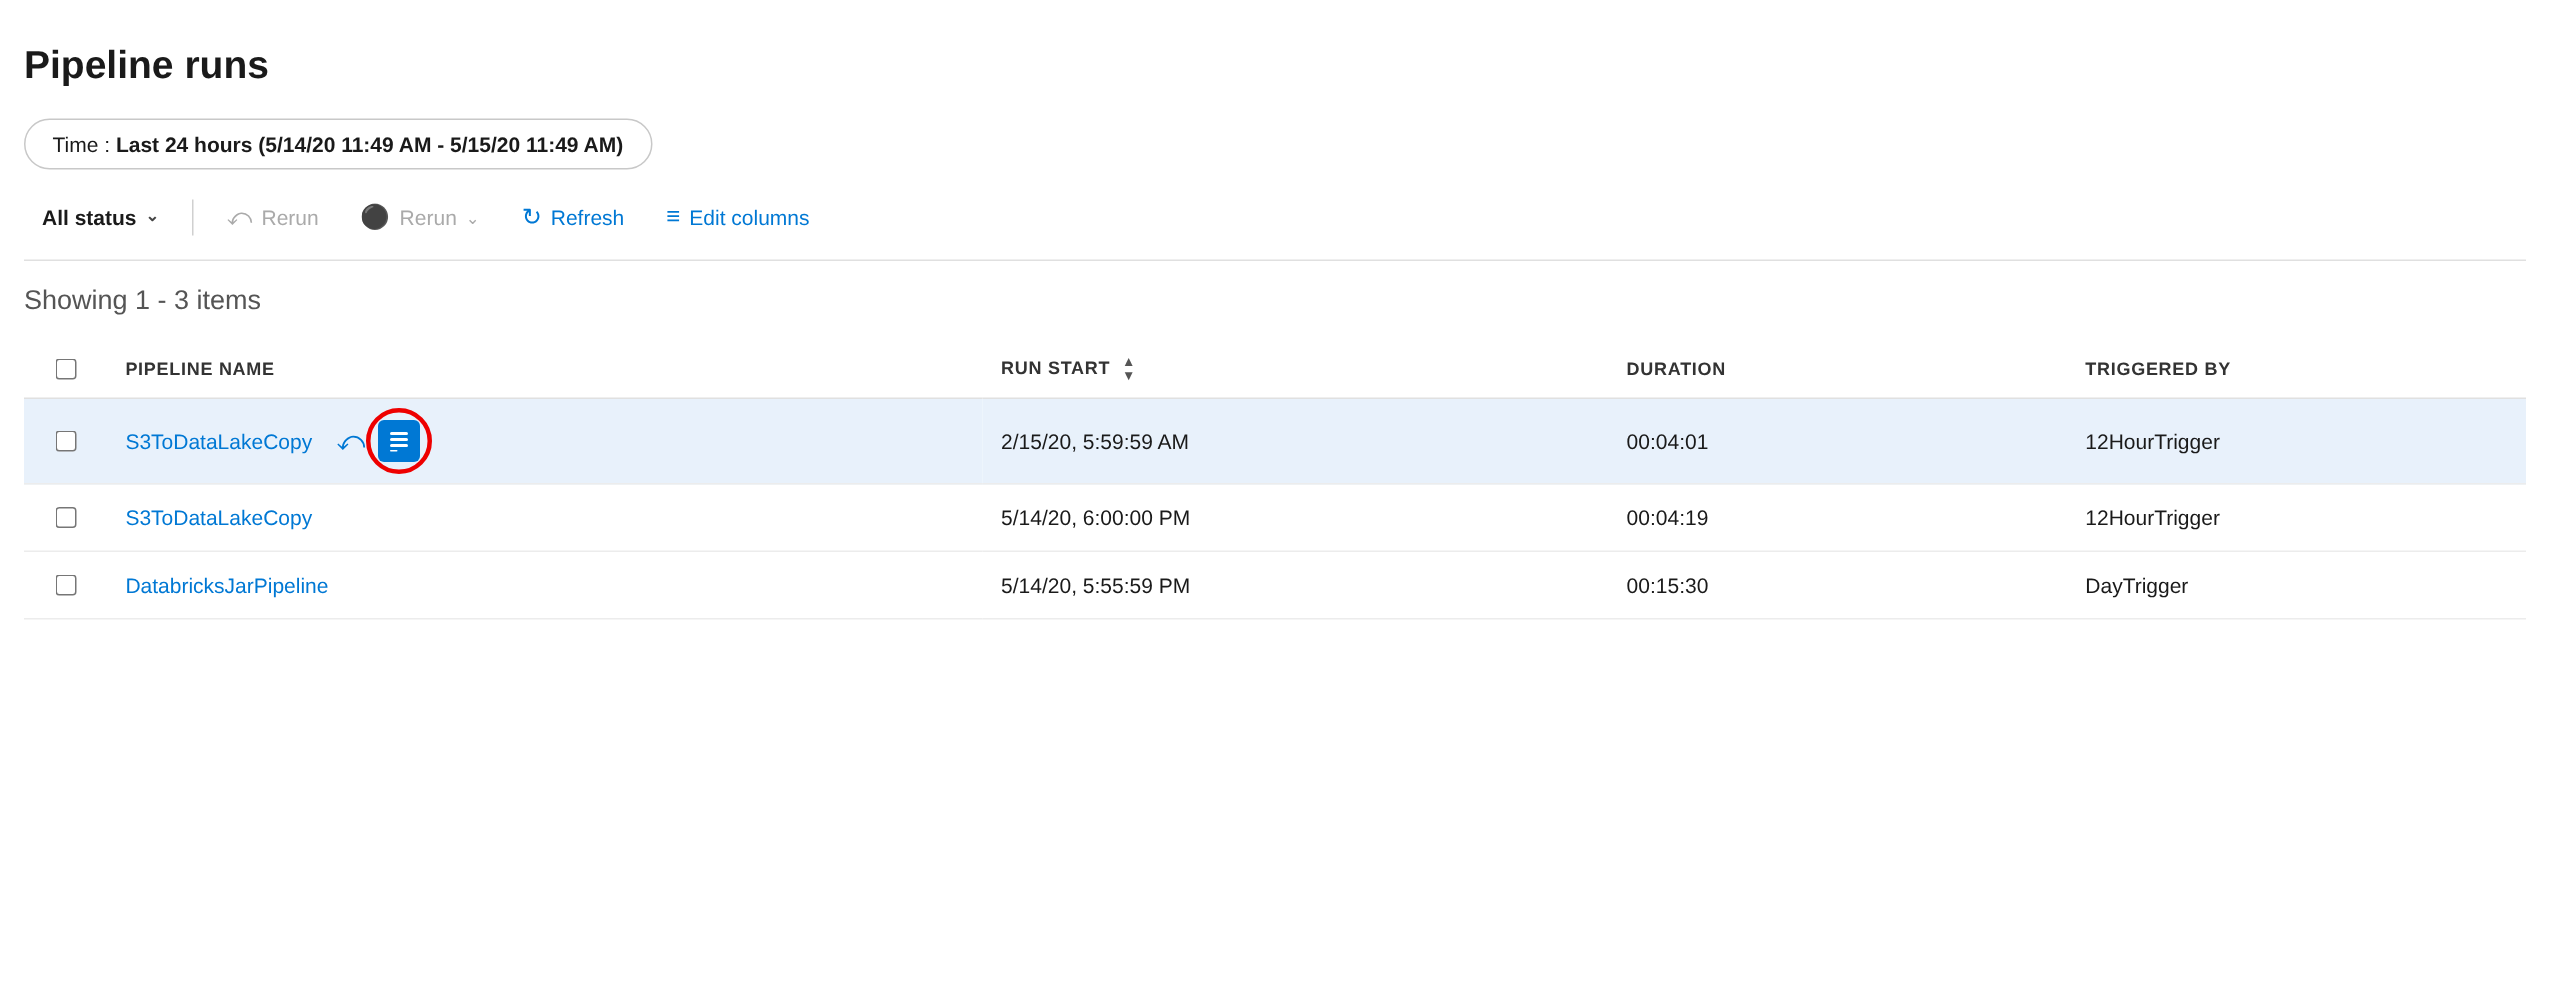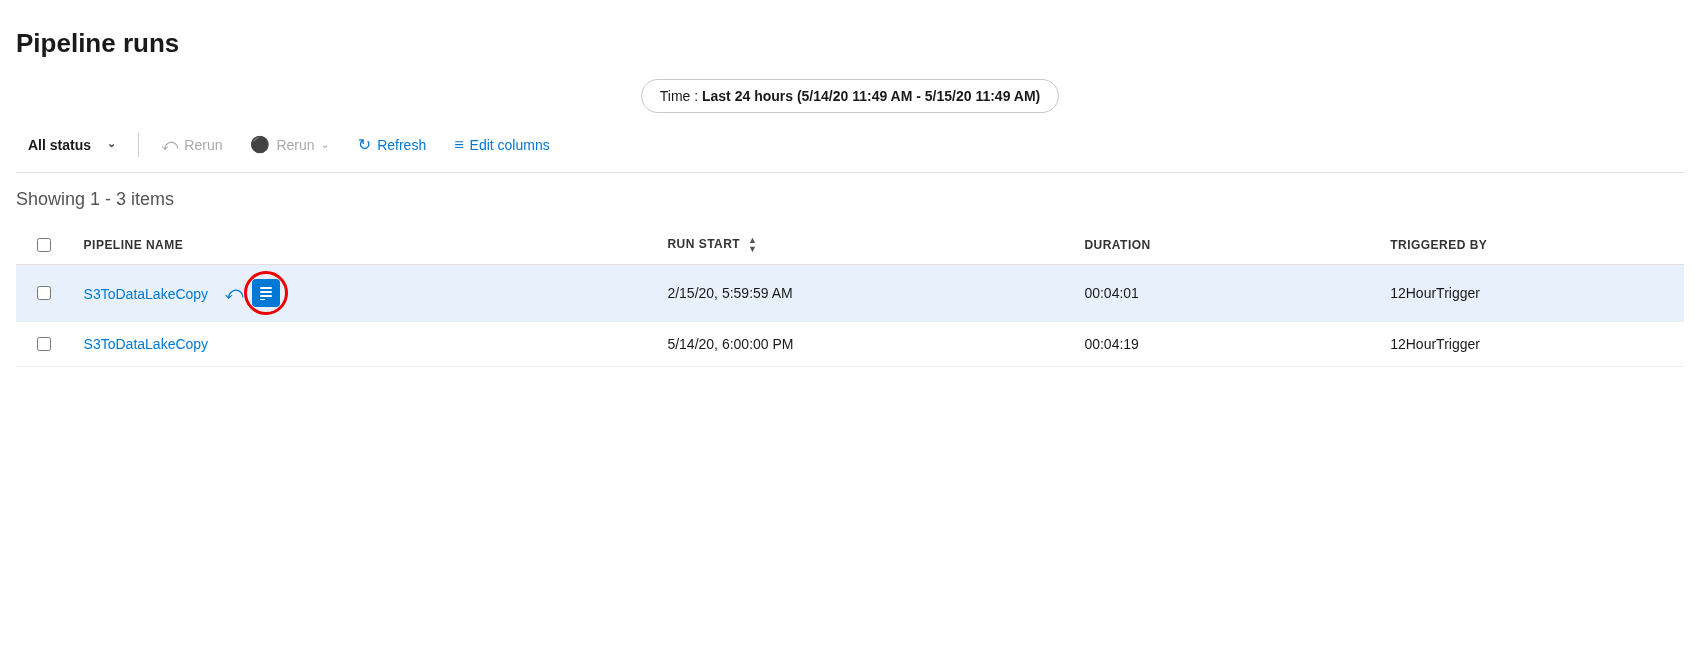--- a/index.html
+++ b/index.html
@@ -21,21 +21,20 @@
       font-size: 26px;
       font-weight: 600;
       color: #1a1a1a;
       margin-bottom: 20px;
     }
     .filter-bar {
       display: flex;
       align-items: center;
       gap: 16px;
       margin-bottom: 16px;
-      flex-direction: column;
     }
     .filter-pill {
       border: 1.5px solid #c8c8c8;
       border-radius: 20px;
       padding: 8px 18px;
       font-size: 14px;
       color: #1a1a1a;
       background: #fff;
       cursor: pointer;
       white-space: nowrap;
@@ -72,21 +71,21 @@
     }
     .toolbar-separator {
       width: 1px;
       height: 24px;
       background: #d0d0d0;
       margin: 0 6px;
     }
     .status-dropdown {
       display: flex;
       align-items: flex-start;
-      gap: 16px;
+      gap: 6px;
       padding: 6px 12px;
       font-size: 14px;
       font-weight: 600;
       color: #1a1a1a;
       background: none;
       border: none;
       cursor: pointer;
       border-radius: 4px;
     }
     .showing-label {
@@ -281,15 +280,26 @@
           <td>
             <div class="checkbox-cell">
               <input type="checkbox" style="">
             </div>
           </td>
           <td><a class="pipeline-link" href="#">S3ToDataLakeCopy</a></td>
           <td>5/14/20, 6:00:00 PM</td>
           <td>00:04:19</td>
           <td>12HourTrigger</td>
         </tr>
+        <tr>
+          <td>
+            <div class="checkbox-cell">
+              <input type="checkbox" style="">
+            </div>
+          </td>
+          <td><a class="pipeline-link" href="#">DatabricksJarPipeline</a></td>
+          <td>5/14/20, 5:55:59 PM</td>
+          <td>00:15:30</td>
+          <td>DayTrigger</td>
+        </tr>
       </tbody>
   </table>
 </div>
 
 </body></html>

